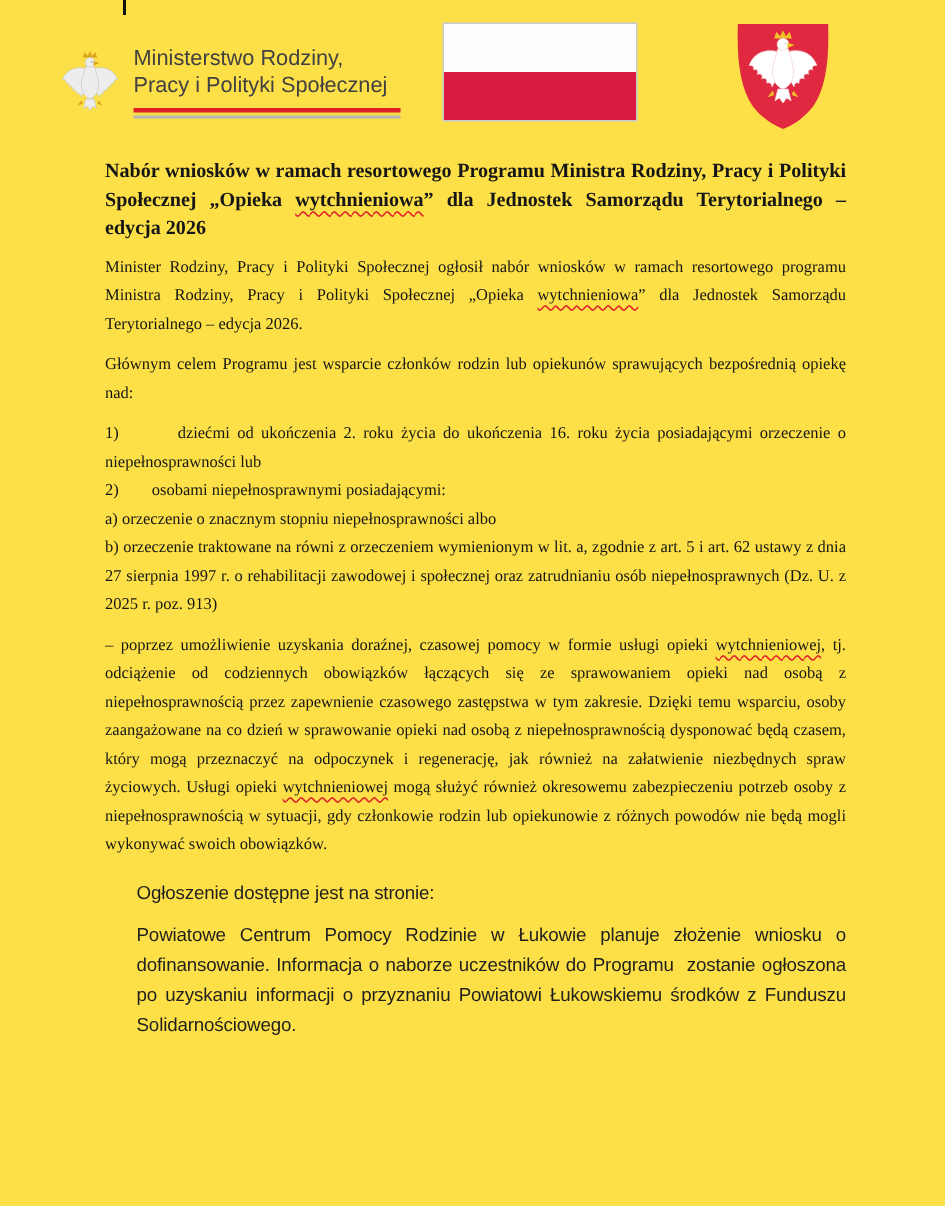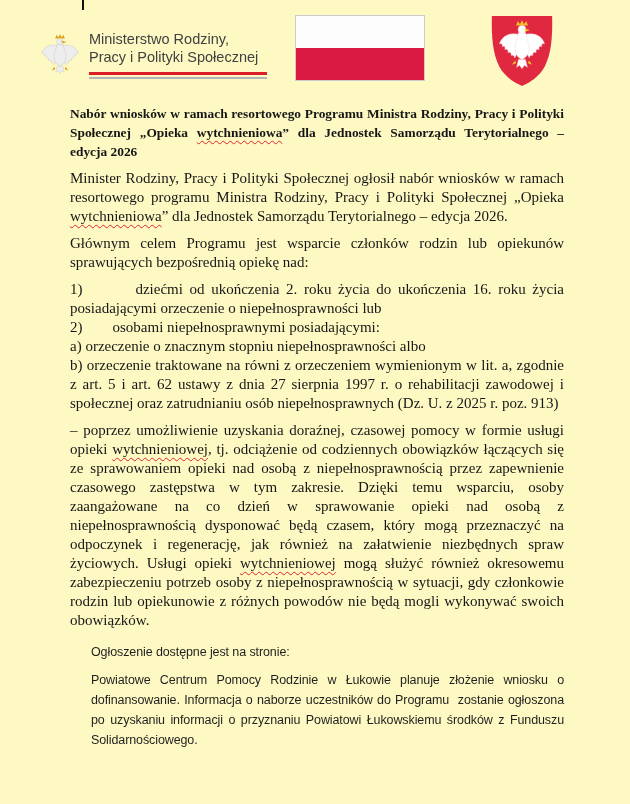--- a/index.html
+++ b/index.html
@@ -1,17 +1,17 @@
 <!DOCTYPE html>
 <html lang="pl" style="--accent_red: #DC1E28; --flag_red: #DA1A40; --shield_red: #E02940; --link_blue: #2E74B5; --spellcheck_red: #E0262B; --eagle_gold: #DCA41C;"><head>
 <meta charset="utf-8">
 <style>
   html,body{margin:0;padding:0;background:#fff;}
   body{width:630px;height:804px;}
-  .page{position:relative;width:630px;height:804px;background:#fef9c3;overflow:hidden;
+  .page{position:relative;width:630px;height:804px;background:#fde047;overflow:hidden;
         font-family:"Liberation Serif","DejaVu Serif",serif;}
 
   
   .header{position:relative;height:96px;}
   .cursor{position:absolute;left:82px;top:0;width:2px;height:10px;background:#111;}
   .ministry{position:absolute;left:40px;top:26px;display:flex;align-items:flex-start;}
   .ministry svg{width:40px;height:62px;display:block;}
   .ministry-text{margin-left:9px;padding-top:4px;}
   .ministry-line{font-family:"Liberation Sans","DejaVu Sans",sans-serif;
                  font-size:14.5px;line-height:18px;color:#414042;white-space:nowrap;}
@@ -24,21 +24,21 @@
   .flag .fr{height:50%;background:var(--flag_red,#DA1A40);}
   .arms{position:absolute;left:487px;top:14px;width:70px;height:74px;display:block;}
 
   
   .ministry-eagle{--ebody:#ededed;--eline:#c3c3c3;--egold:var(--eagle_gold,#DCA41C);--eeye:#8d8d8d;}
   .arms-eagle{--ebody:#ffffff;--eline:#f0d3d8;--egold:#F2C127;--eeye:#d9d9d9;}
 
   
   main{padding:8px 66px 0 70px;}
   p{margin:0;}
-  .serif{font-size:15px;line-height:19px;color:#161616;text-align:justify;}
+  .serif{font-size:11px;line-height:19px;color:#161616;text-align:justify;}
   .block{margin-bottom:8px;}
   .title{font-weight:bold;font-size:13.4px;}
   .sans{font-family:"Liberation Sans","DejaVu Sans",sans-serif;font-size:12.5px;
         line-height:20px;color:#1f1f1f;text-align:justify;letter-spacing:-0.1px;margin-left:21px;}
   .sans-first{margin-top:12px;}
   .linkline{line-height:21px;}
   .link{color:var(--link_blue,#2E74B5);text-decoration:underline;overflow-wrap:anywhere;
         word-break:break-all;font-size:11px;letter-spacing:-0.2px;}
   .sq{text-decoration-line:underline;text-decoration-style:wavy;
       text-decoration-color:var(--spellcheck_red,#E0262B);

